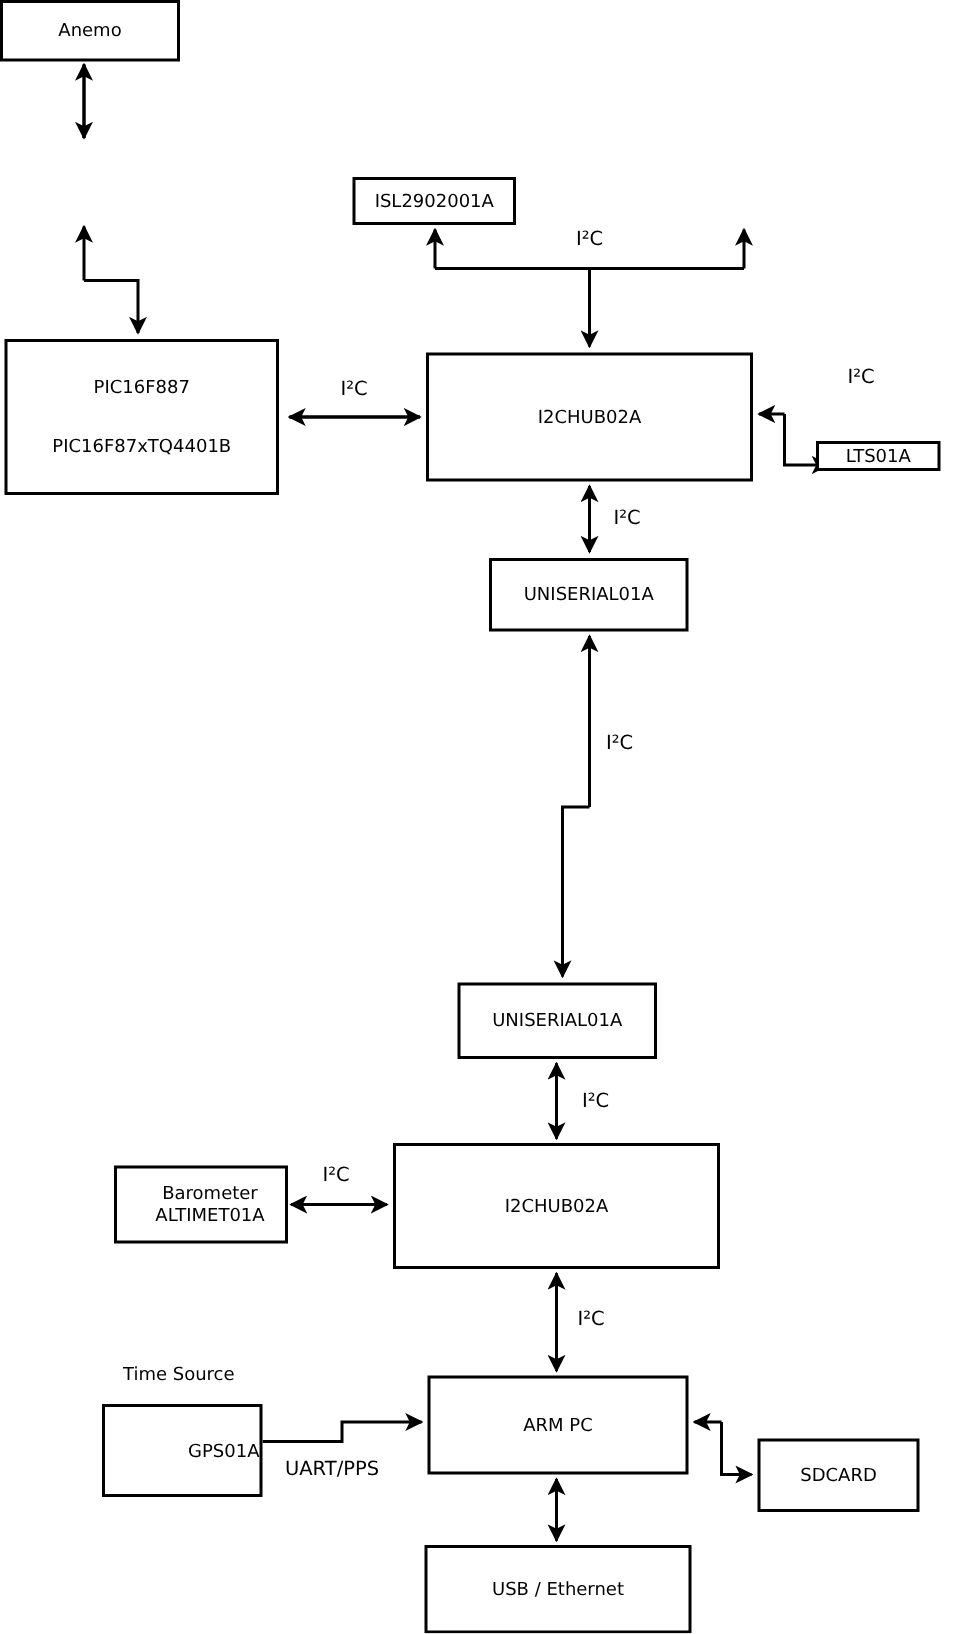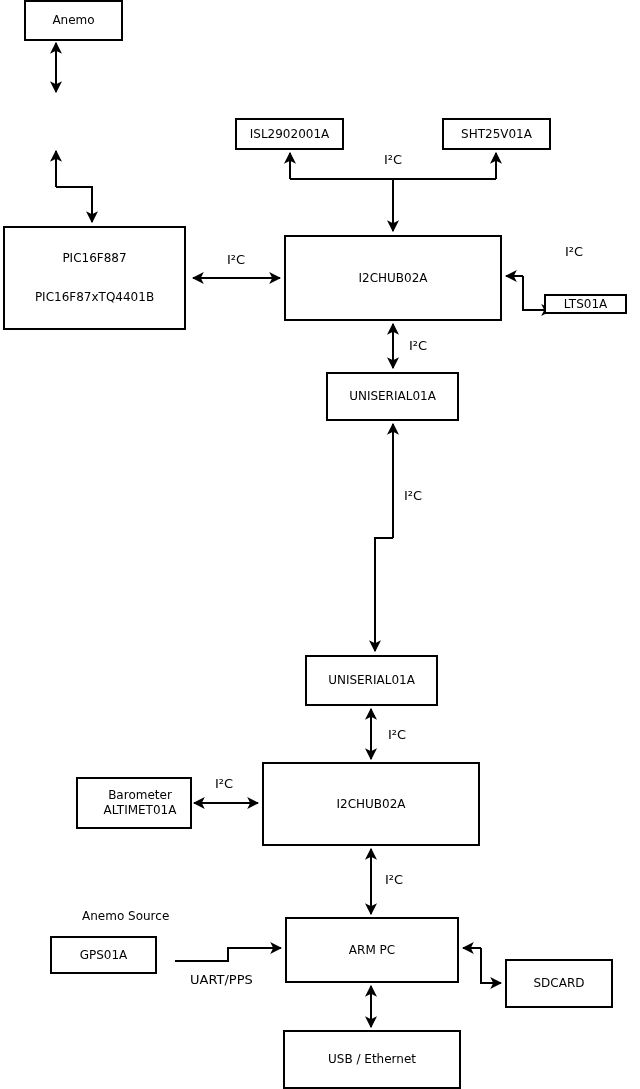--- a/index.html
+++ b/index.html
@@ -109,37 +109,34 @@
       <path d="M 175 961 L 228 961 L 228 948 L 281 948" marker-end="url(#arrow)"></path>
 
       <path d="M 481 948 L 463 948" marker-end="url(#arrow)"></path>
       <path d="M 481 948 L 481 983 L 501 983" marker-end="url(#arrow)"></path>
 
       <line x1="371" y1="986" x2="371" y2="1027" marker-end="url(#arrow)"></line>
       <line x1="371" y1="1027" x2="371" y2="986" marker-end="url(#arrow)"></line>
     </g>
   </svg>
 
-  <div class="node" style="left:24px; top:0px; width:99px; height:41px;">
+  <div class="node" style="left:0; top:0px; width:120px; height:41px;">
     <span>Anemo</span>
   </div>
 
 
   <div class="node" style="left:3px; top:226px; width:183px; height:104px; flex-direction:column;gap:24px;">
     <span>PIC16F887</span>
     <span class="line2">PIC16F87xTQ4401B</span>
   </div>
 
   <div class="node" style="left:235px; top:118px; width:109px; height:32px;">
     <span>ISL2902001A</span>
   </div>
 
-  <div class="node" style="left:442px; top:118px; width:109px; height:32px;">
-    <span>SHT25V01A</span>
-  </div>
 
   <div class="node" style="left:284px; top:235px; width:218px; height:86px;">
     <span>I2CHUB02A</span>
   </div>
 
   <div class="node" style="left:544px; top:294px; width:83px; height:20px;">
     <span>LTS01A</span>
   </div>
 
   <div class="node" style="left:326px; top:372px; width:133px; height:49px;">
@@ -152,21 +149,21 @@
 
   <div class="node" style="left:262px; top:762px; width:218px; height:84px;">
     <span>I2CHUB02A</span>
   </div>
 
   <div class="node" style="left:76px; top:777px; width:116px; height:52px; flex-direction:column;padding-left:12px;">
     <span>Barometer</span>
     <span class="line2">ALTIMET01A</span>
   </div>
 
-  <div class="node" style="left:50px; top:936px; width:107px; height:38px;">
+  <div class="node" style="left:68px; top:936px; width:107px; height:62px;justify-content:flex-end;">
     <span>GPS01A</span>
   </div>
 
   <div class="node" style="left:285px; top:917px; width:174px; height:66px;text-align:right;">
     <span>ARM PC</span>
   </div>
 
   <div class="node" style="left:283px; top:1030px; width:178px; height:59px;">
     <span>USB / Ethernet</span>
   </div>
@@ -186,15 +183,15 @@
   <div class="edge-label" style="left:404px; top:488px;">I²C</div>
 
   <div class="edge-label" style="left:388px; top:727px;">I²C</div>
 
   <div class="edge-label" style="left:215px; top:776px;">I²C</div>
 
   <div class="edge-label" style="left:385px; top:872px;">I²C</div>
 
   <div class="edge-label" style="left:190px; top:972px;">UART/PPS</div>
 
-  <div class="free-label" style="left:82px; top:909px;">Anemo Source</div>
+  <div class="free-label" style="left:82px; top:909px;">Time Source</div>
 
 </div>
 
 </body></html>

